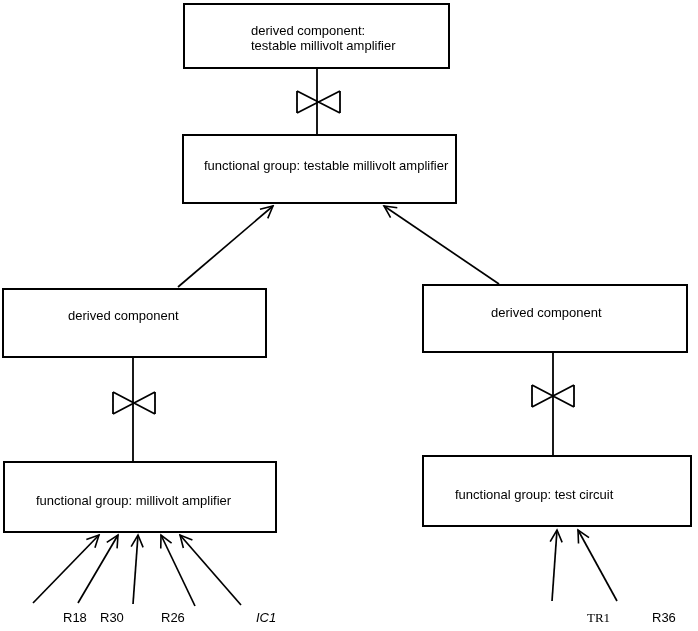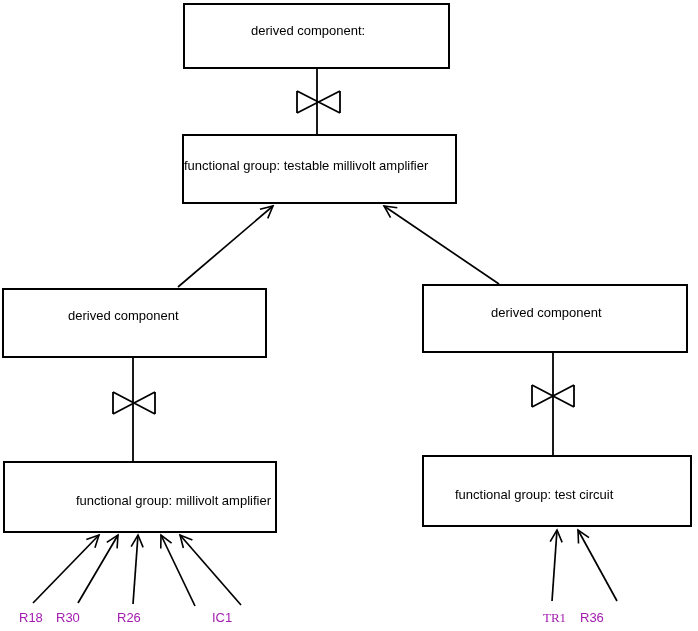--- a/index.html
+++ b/index.html
@@ -27,22 +27,23 @@
     border: 2px solid #000000;
     background: #ffffff;
     font-size: 13px;
     line-height: 15px;
     color: #000000;
   }
   .comp {
     position: absolute;
     font-size: 13px;
     line-height: 14px;
-    color: #a21caf;
+    color: #000000;
     white-space: nowrap;
+    margin-left: 44px;
   }
 </style>
 </head>
 <body>
 
 <div class="canvas">
 
   <svg class="layer" width="698" height="631" viewBox="0 0 698 631">
     <defs>
       <marker id="ah" markerUnits="userSpaceOnUse" markerWidth="16" markerHeight="14" refX="14" refY="7" orient="auto">
@@ -72,44 +73,45 @@
       <line x1="195" y1="606" x2="161" y2="535" marker-end="url(#ah)"></line>
       <line x1="241" y1="605" x2="180" y2="535" marker-end="url(#ah)"></line>
 
       <line x1="552" y1="601" x2="557" y2="530" marker-end="url(#ah)"></line>
       <line x1="617" y1="601" x2="578" y2="530" marker-end="url(#ah)"></line>
     </g>
   </svg>
 
   <div class="box" style="left:183px; top:3px; width:267px; height:66px; padding:18px 4px 0 66px;">
     <div>derived component:</div>
+    <div>testable millivolt amplifier</div>
   </div>
 
-  <div class="box" style="left:182px; top:134px; width:275px; height:70px; padding:22px 4px 0 0;">
+  <div class="box" style="left:182px; top:134px; width:275px; height:70px; padding:22px 4px 0 20px;">
     <div>functional group: testable millivolt amplifier</div>
   </div>
 
   <div class="box" style="left:2px; top:288px; width:265px; height:70px; padding:18px 4px 0 64px;">
     <div>derived component</div>
   </div>
 
-  <div class="box" style="left:3px; top:461px; width:274px; height:72px; padding:30px 4px 0 31px;text-align:right;">
+  <div class="box" style="left:3px; top:461px; width:274px; height:72px; padding:30px 4px 0 31px;">
     <div>functional group: millivolt amplifier</div>
   </div>
 
   <div class="box" style="left:422px; top:284px; width:266px; height:69px; padding:19px 4px 0 67px;">
     <div>derived component</div>
   </div>
 
   <div class="box" style="left:422px; top:455px; width:270px; height:72px; padding:30px 4px 4px 31px;">
     <div>functional group: test circuit</div>
   </div>
 
   <span class="comp" style="left:19px;  top:611px;">R18</span>
   <span class="comp" style="left:56px;  top:611px;">R30</span>
   <span class="comp" style="left:117px; top:611px;">R26</span>
   <span class="comp" style="left:169px; top:647px;">R22</span>
-  <span class="comp" style="left:212px; top:611px;">IC1</span>
+  <span class="comp" style="left:212px; top:611px;font-style:italic;">IC1</span>
 
   <span class="comp" style="left:543px; top:611px;font-family:Liberation Serif, serif;">TR1</span>
-  <span class="comp" style="left:580px; top:611px;">R36</span>
+  <span class="comp" style="left:608px; top:611px;">R36</span>
 
 </div>
 
 </body></html>

